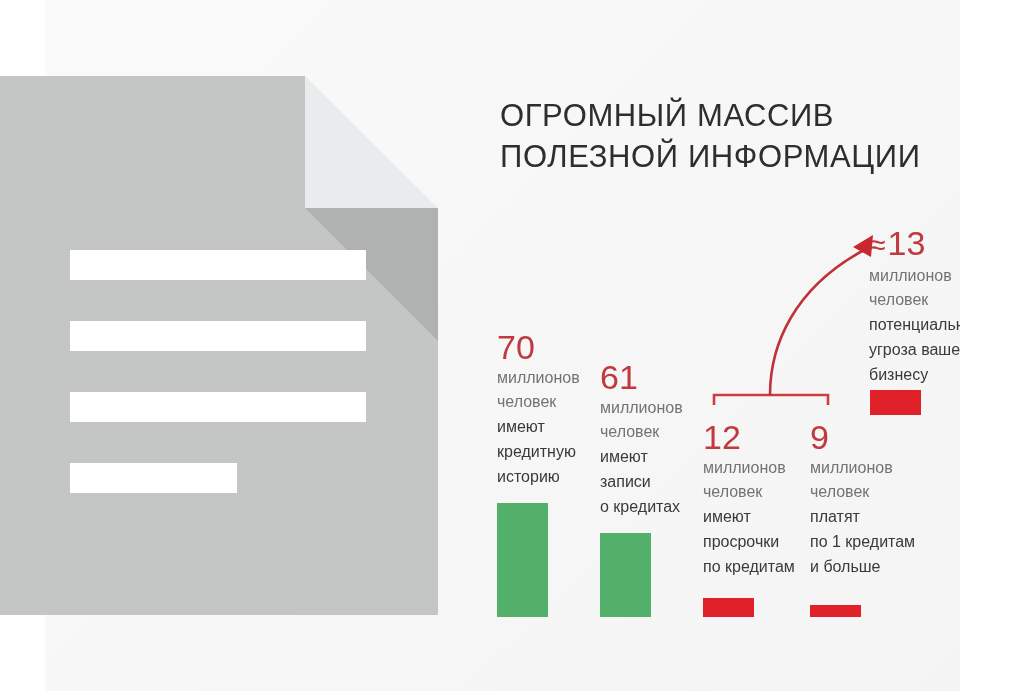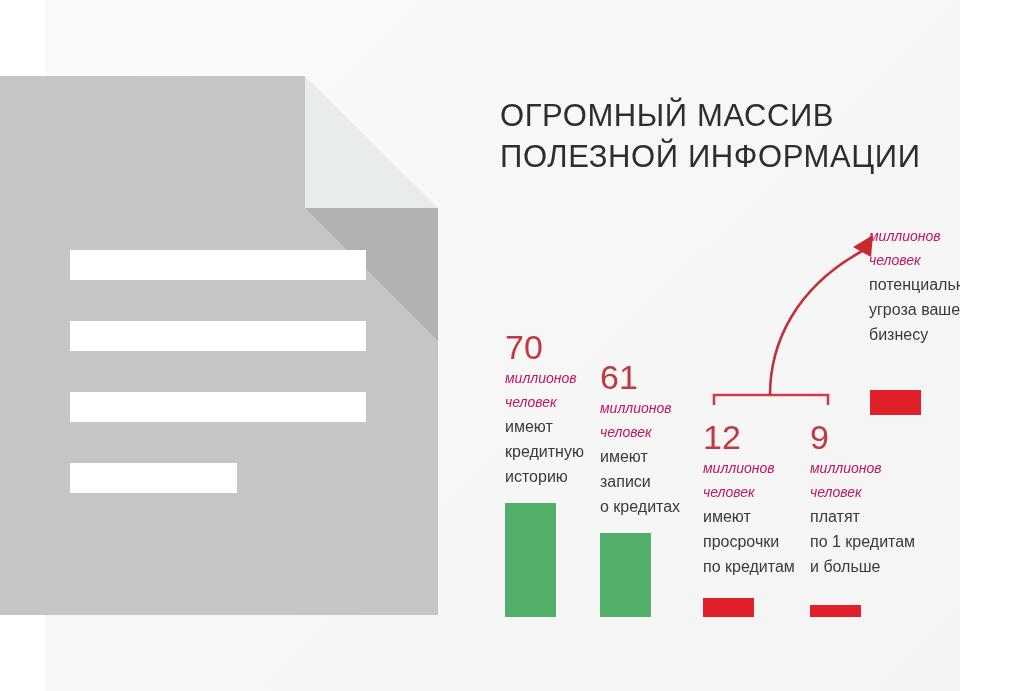--- a/index.html
+++ b/index.html
@@ -91,25 +91,24 @@
     font-size: 34px;
     line-height: 38px;
     font-weight: 400;
     white-space: nowrap;
   }
   .stat-num .approx {
     font-size: 30px;
     letter-spacing: 2px;
   }
   .stat-unit {
-    color: #be185d;
-    font-size: 14px;
+    color: #737373;
+    font-size: 16px;
     line-height: 24px;
     white-space: pre-line;
-    font-style: italic;
   }
   .stat-desc {
     color: #3a3a3a;
     font-size: 16px;
     line-height: 25px;
     white-space: pre-line;
   }
   .bar {
     position: absolute;
     bottom: 0;
@@ -139,21 +138,21 @@
     <div class="doc-fold"></div>
     <div class="doc-line" style="left:70px; top:174px; width:296px;"></div>
     <div class="doc-line" style="left:70px; top:245px; width:296px;"></div>
     <div class="doc-line" style="left:70px; top:316px; width:296px;"></div>
     <div class="doc-line" style="left:70px; top:387px; width:167px;"></div>
   </div>
 
   <div class="headline">ОГРОМНЫЙ МАССИВ
 ПОЛЕЗНОЙ ИНФОРМАЦИИ</div>
 
-  <div class="stat" style="left:497px; top:328px; width:92px; height:289px;margin-left:8px;">
+  <div class="stat" style="left:497px; top:328px; width:92px; height:289px;">
     <div class="stat-num">70</div>
     <div class="stat-unit">миллионов
 человек</div>
     <div class="stat-desc">имеют
 кредитную
 историю</div>
     <div class="bar bar-green" style="left:0; width:51px; height:114px;"></div>
   </div>
 
   <div class="stat" style="left:600px; top:358px; width:95px; height:259px;">
@@ -180,20 +179,23 @@
     <div class="stat-num">9</div>
     <div class="stat-unit">миллионов
 человек</div>
     <div class="stat-desc">платят
 по 1 кредитам
 и больше</div>
     <div class="bar bar-red" style="left:0; width:51px; height:12px;"></div>
   </div>
 
   <div class="stat" style="left:869px; top:224px; width:130px; height:191px;">
+    <div class="stat-num">
+      <span class="approx">≈</span><span>13</span>
+    </div>
     <div class="stat-unit">миллионов
 человек</div>
     <div class="stat-desc">потенциальная
 угроза вашему
 бизнесу</div>
     <div class="bar bar-red" style="left:1px; width:51px; height:25px;"></div>
   </div>
 
   <div class="connector">
     <svg width="200" height="180" viewBox="0 0 200 180" xmlns="http://www.w3.org/2000/svg">

